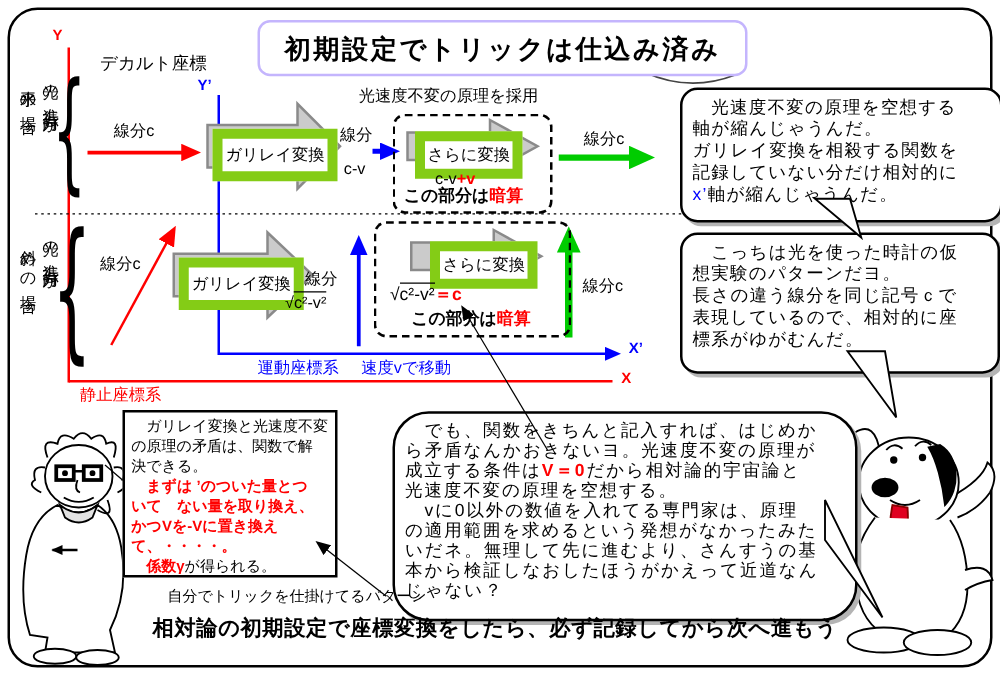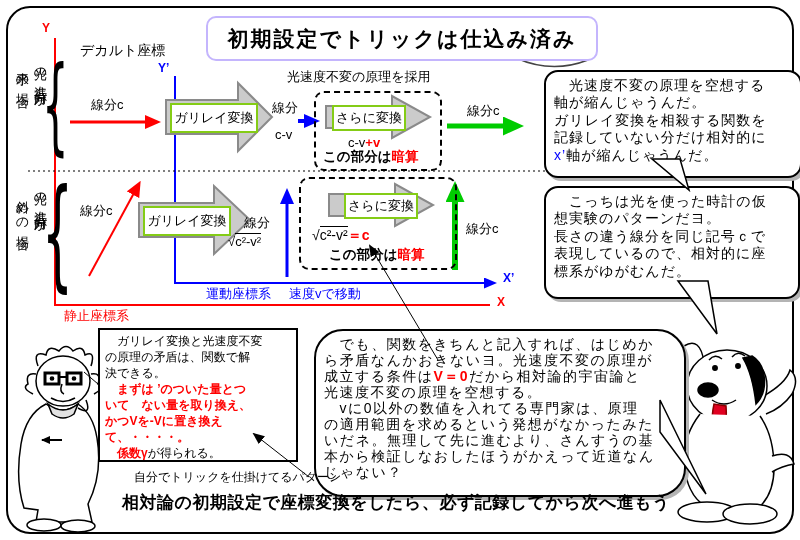--- a/index.html
+++ b/index.html
@@ -12,28 +12,28 @@
   .outer-border{position:absolute;left:6px;top:6px;right:6px;bottom:6px;
                 border:2px solid #000;border-radius:24px;z-index:0;}
   .title-box{position:absolute;left:206px;top:16px;width:388px;height:41px;
              border:2px solid #c4b5fd;border-radius:10px;background:#fff;z-index:2;
              display:flex;align-items:center;justify-content:center;
              font-size:21px;font-weight:bold;letter-spacing:2px;}
   .vtext{position:absolute;writing-mode:vertical-rl;text-orientation:upright;
          font-size:13px;letter-spacing:2px;color:#000;z-index:2;}
   .brace{position:absolute;color:#000;line-height:0.9;font-weight:400;
          transform-origin:left top;z-index:2;font-family:"DejaVu Sans",sans-serif;}
-  .label-box{position:absolute;background:#fff;border:2px solid #84cc16;
+  .label-box{position:absolute;background:#fff;border:8px solid #84cc16;
              display:flex;align-items:center;justify-content:center;
              font-size:13px;z-index:2;}
   .dashed-box{position:absolute;border:2px dashed #000;border-radius:10px;z-index:2;}
   .bubble{position:absolute;background:#fff;border:2px solid #000;border-radius:14px;
           box-shadow:3px 3px 0 #b4b4b4;z-index:2;padding:5px 8px;}
   .bubble .ln{white-space:nowrap;font-size:14px;line-height:17.4px;letter-spacing:1px;}
-  .note-box{position:absolute;left:98px;top:328px;width:200px;height:134px;
+  .note-box{position:absolute;left:98px;top:328px;width:172px;height:134px;
             background:#fff;border:2px solid #000;z-index:2;padding:3px 5px;box-sizing:border-box;}
   .note-box .ln{white-space:nowrap;font-size:12px;line-height:16px;}
   .ovl{border-top:1px solid #000;}
   svg{position:absolute;left:0;top:0;}
   #base-layer{z-index:1;}
   #overlay-layer{z-index:3;pointer-events:none;}
   .char-svg{z-index:1;}
 </style>
 </head>
 <body>

